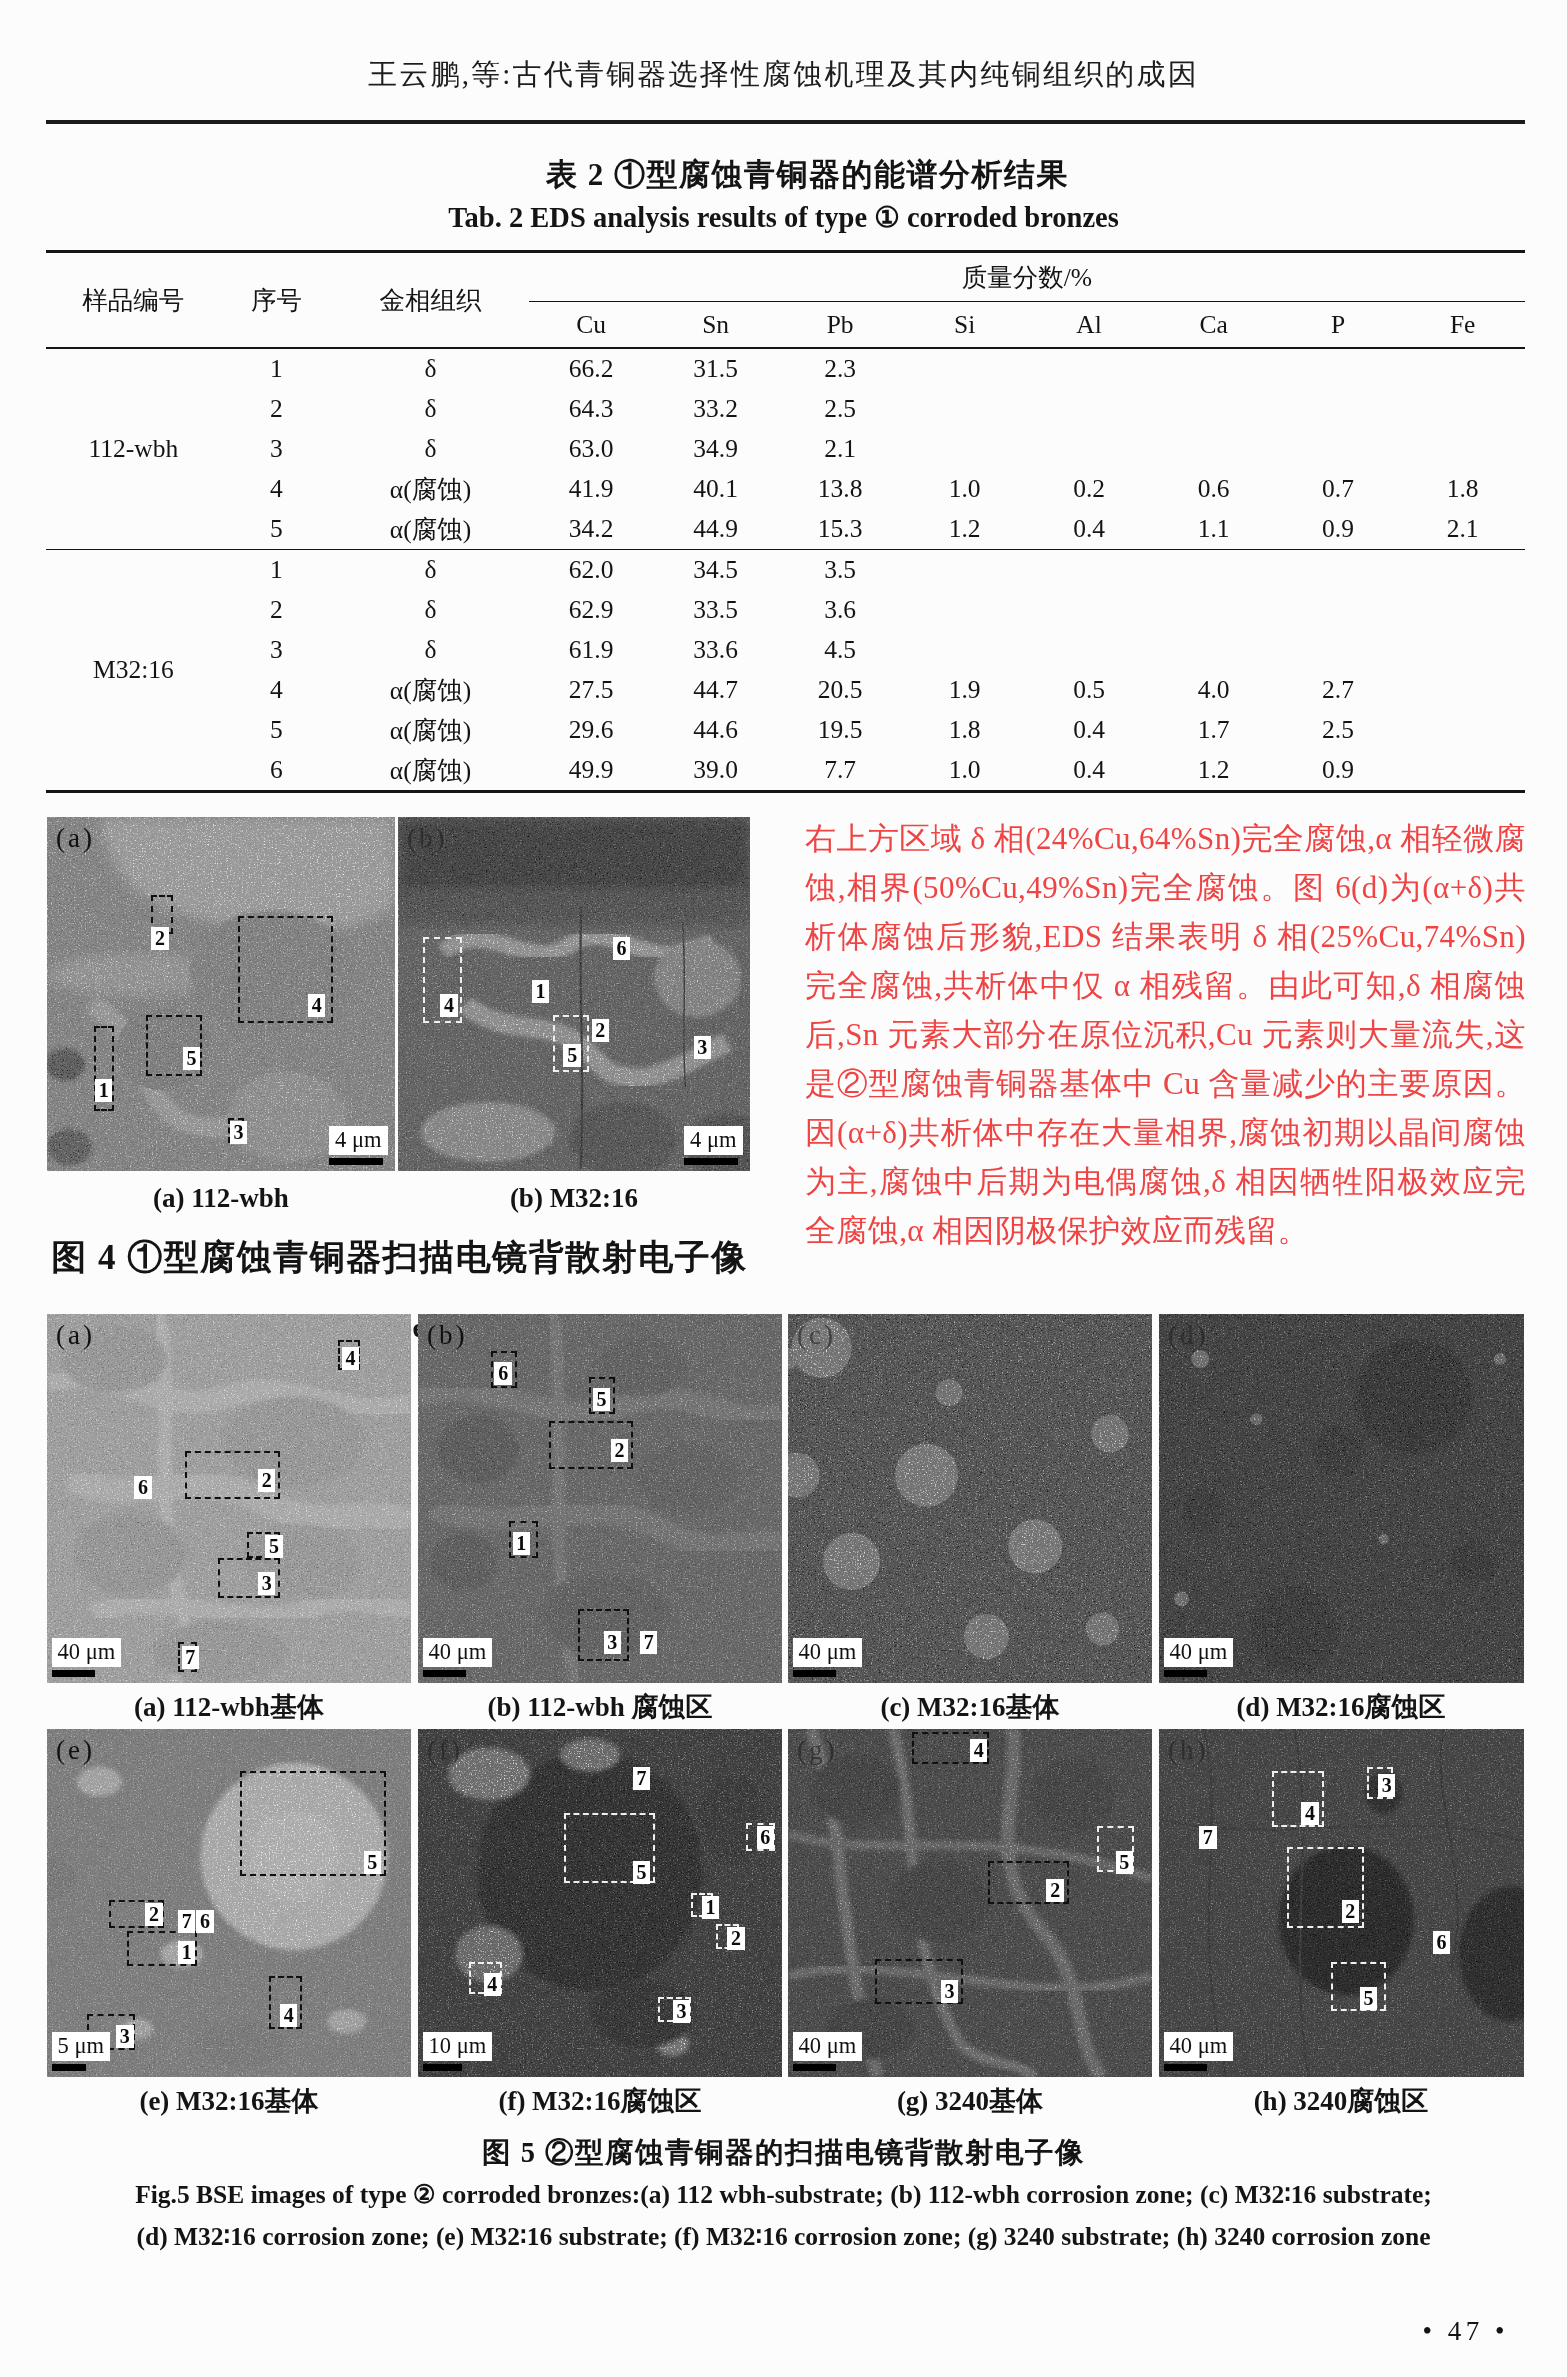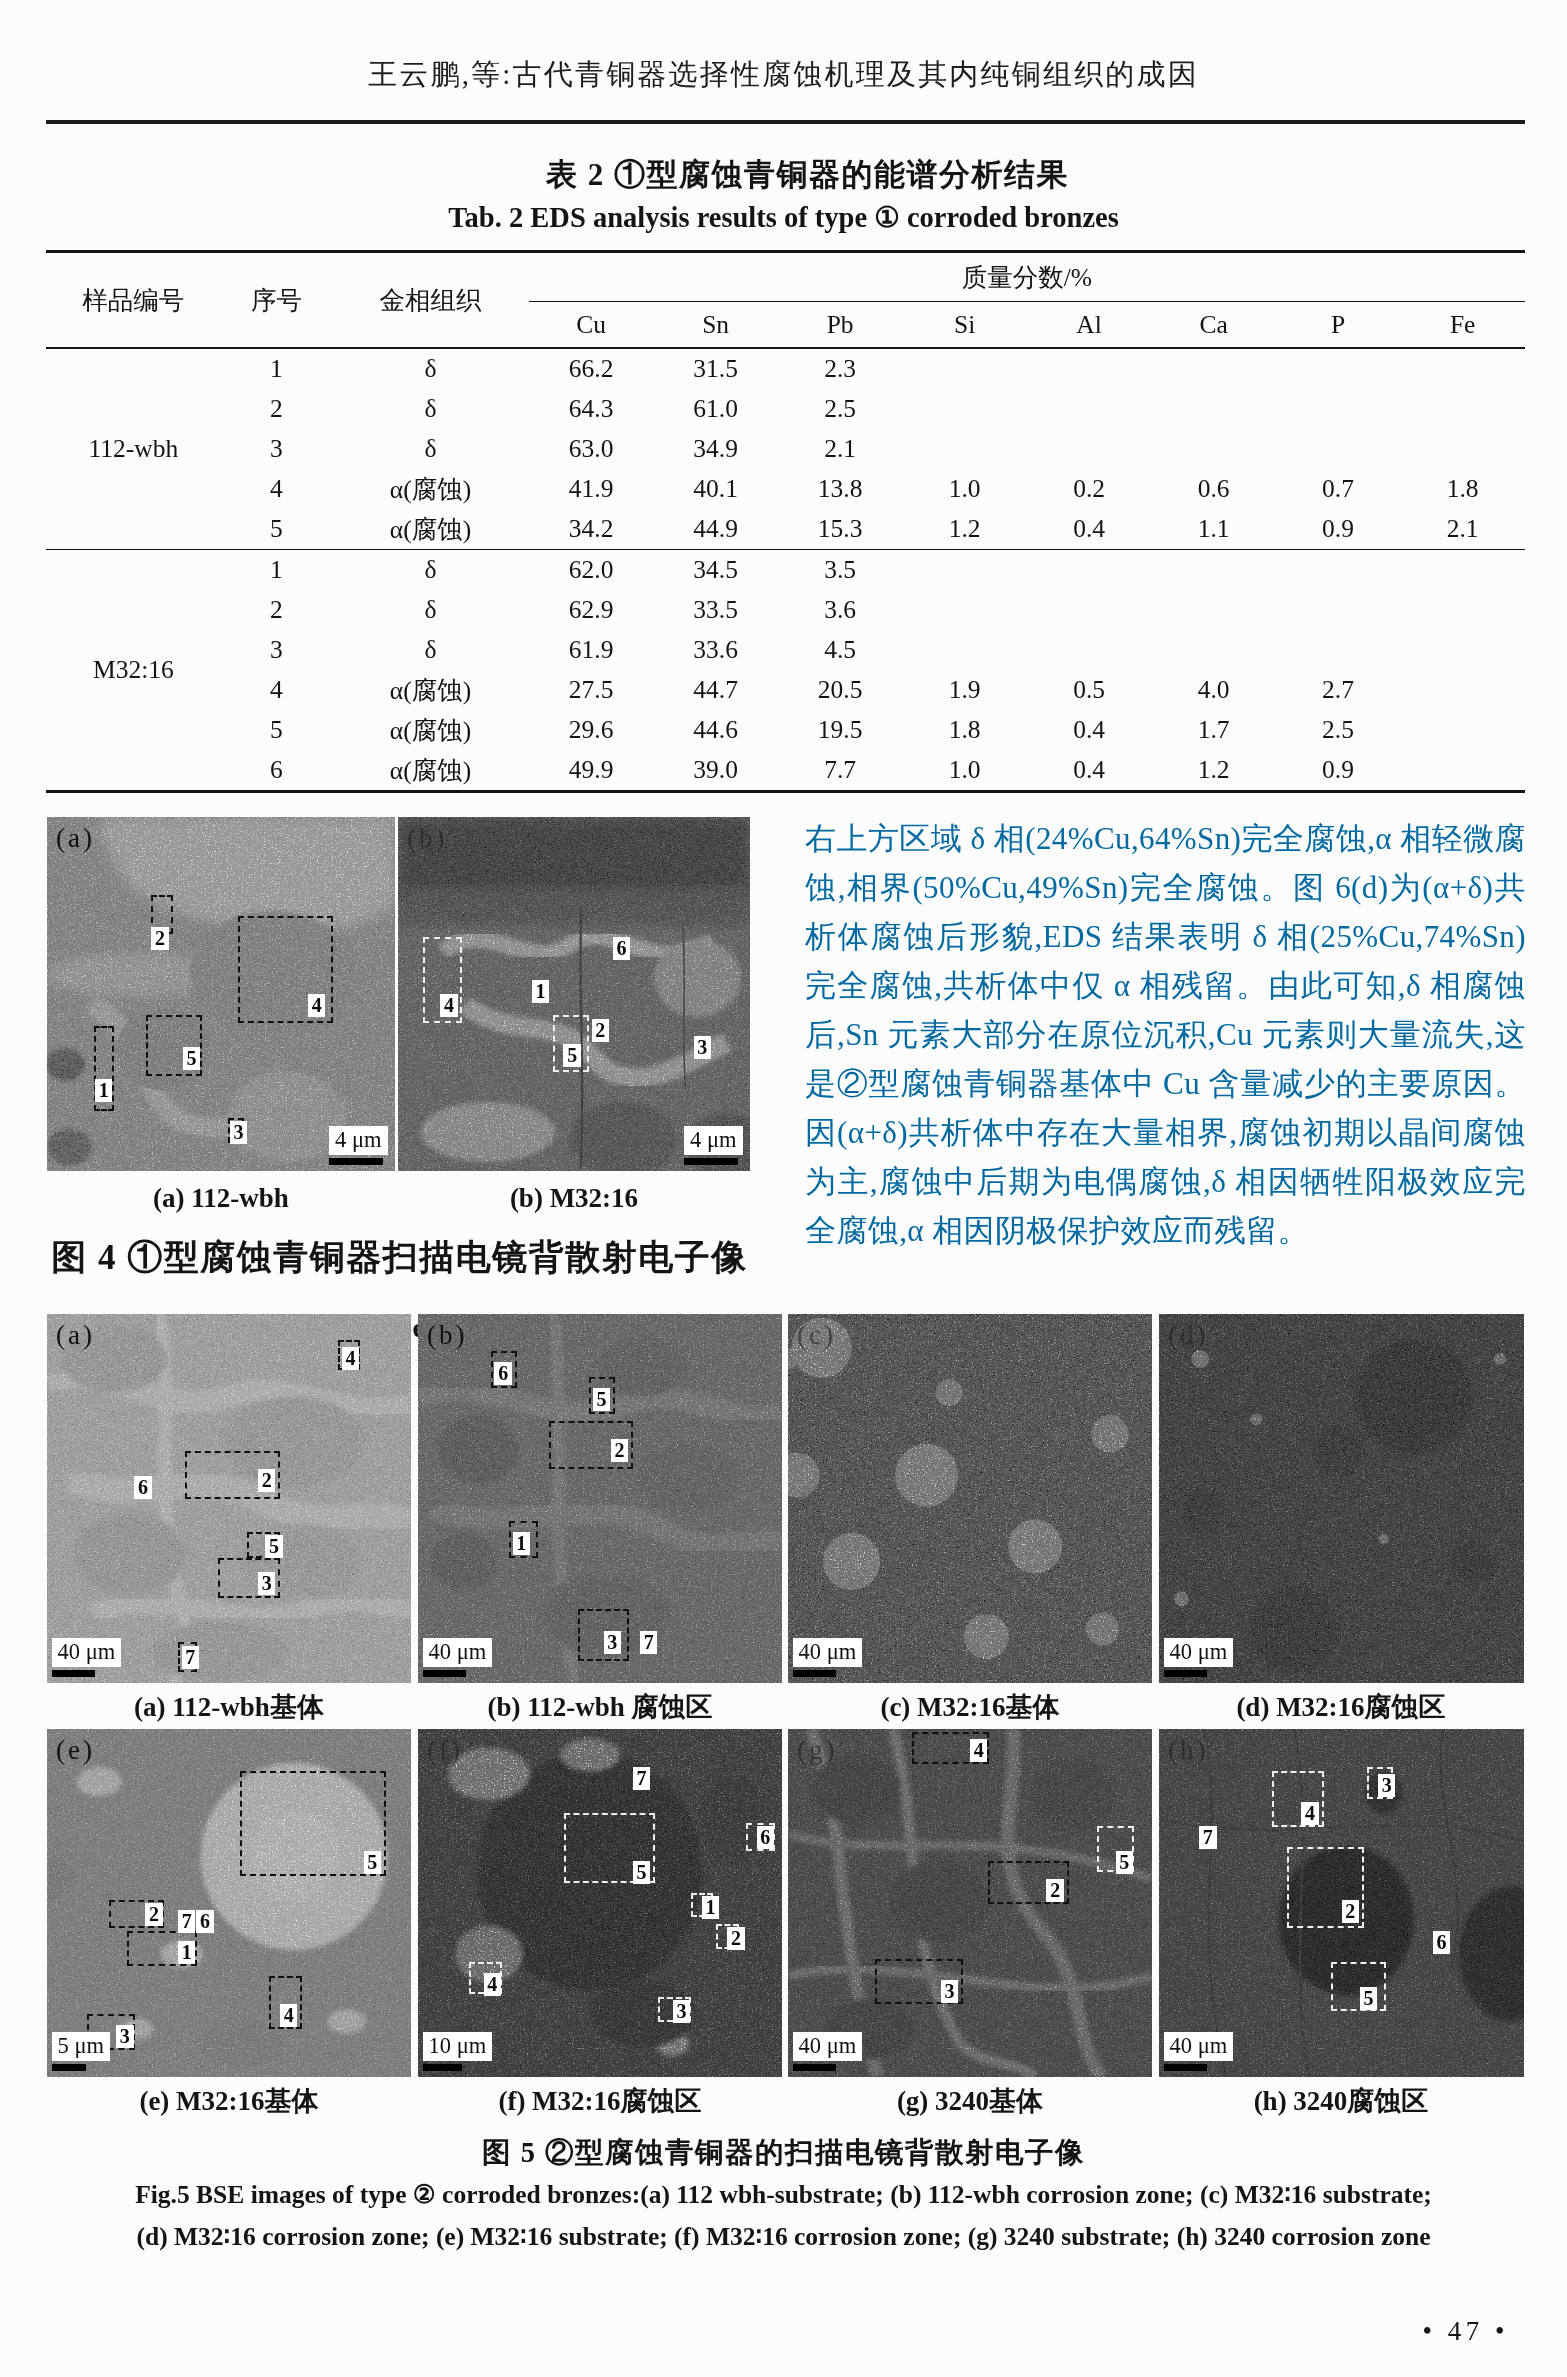--- a/index.html
+++ b/index.html
@@ -62,21 +62,21 @@
   
   #fig4a{left:47px;top:817px;width:348px;height:354px;}
   #fig4b{left:398px;top:817px;width:352px;height:354px;}
   #fig4-label-a{left:221px;top:1183px;}
   #fig4-label-b{left:574px;top:1183px;}
   #fig4-cap-zh{top:1234px;width:705px;left:47px;font-size:35px;}
   #fig4-cap-en{top:1311px;width:705px;left:47px;font-size:28px;}
   
   #para{
     left:805px;top:814px;width:721px;height:501px;
-    font-size:31px;line-height:49px;text-align:justify;color:#0369a1;
+    font-size:31px;line-height:49px;text-align:justify;color:#ef4444;
     letter-spacing:0.4px;
   }
   
   .f5r1{top:1314px;height:369px;}
   .f5r2{top:1729px;height:348px;}
   .f5c1{left:47px;width:364px;}
   .f5c2{left:418px;width:364px;}
   .f5c3{left:788px;width:364px;}
   .f5c4{left:1159px;width:365px;}
   .f5lab1{top:1689px;}
@@ -158,21 +158,21 @@
       <td></td>
       <td></td>
       <td></td>
       <td></td>
       <td></td>
     </tr>
     <tr>
       <td>2</td>
       <td>δ</td>
       <td>64.3</td>
-      <td>61.0</td>
+      <td>33.2</td>
       <td>2.5</td>
       <td></td>
       <td></td>
       <td></td>
       <td></td>
       <td></td>
     </tr>
     <tr>
       <td>3</td>
       <td>δ</td>

